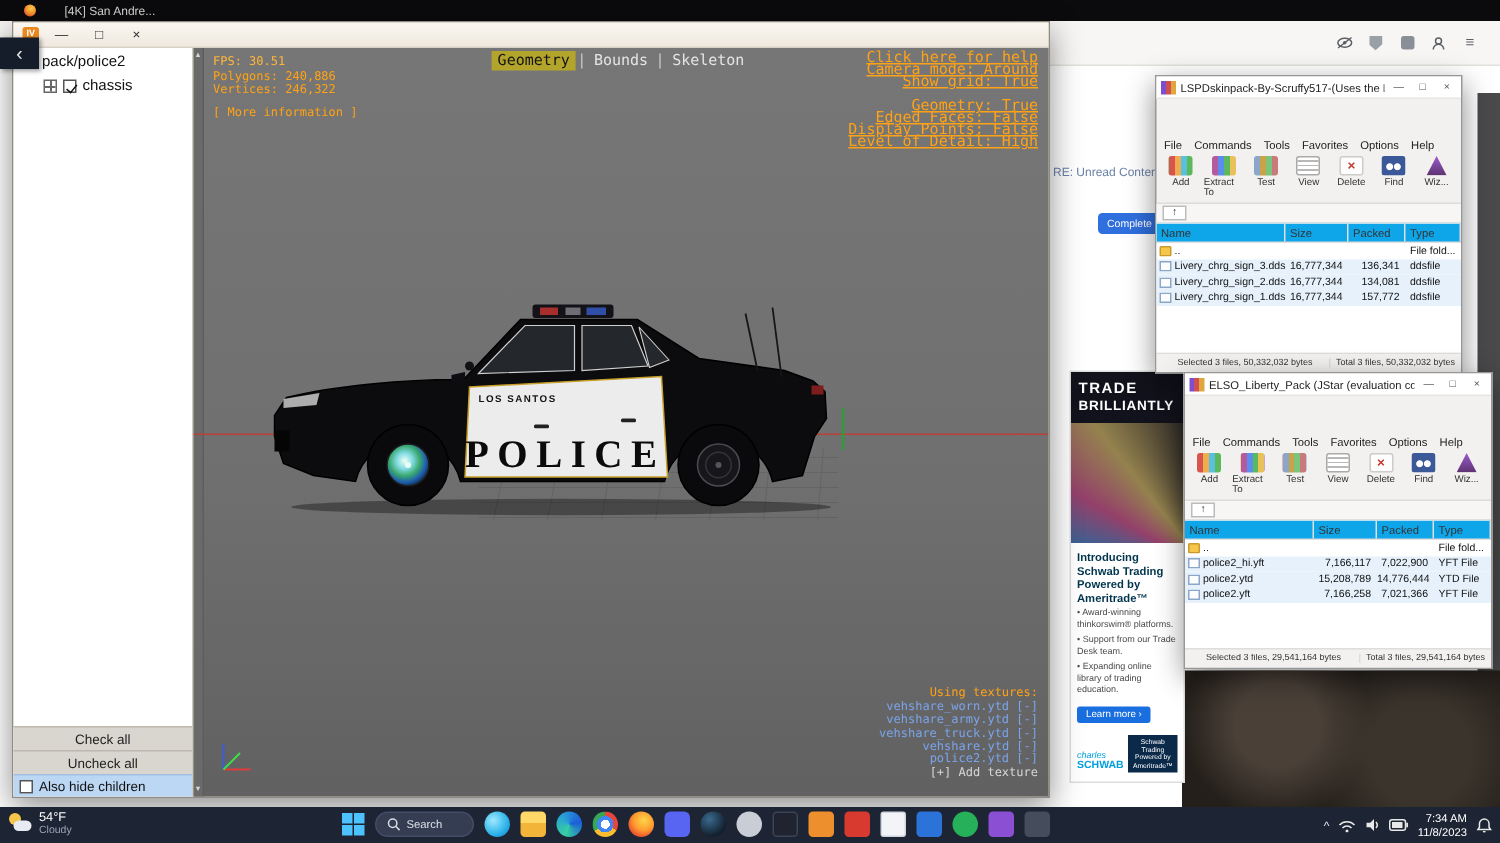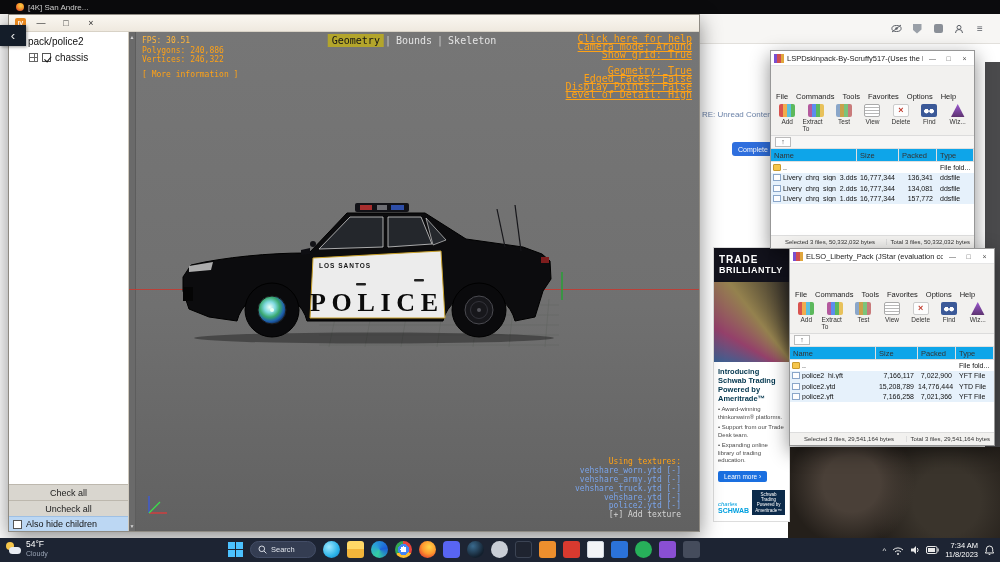--- a/index.html
+++ b/index.html
@@ -4,21 +4,21 @@
 <style>
   html,body{margin:0;padding:0;background:#222;}
   *{box-sizing:border-box;}
   #screen{position:relative;width:1000px;height:562px;overflow:hidden;background:#fff;
     font-family:"Liberation Sans",sans-serif;-webkit-font-smoothing:antialiased;}
 
   
   #tabbar{position:absolute;left:0;top:0;width:1000px;height:14px;background:#0b0b0d;
     display:flex;align-items:center;gap:4px;padding-left:16px;z-index:1;}
   .tab-fav{width:8px;height:8px;border-radius:50%;background:radial-gradient(circle at 60% 35%,#ffd54a,#ff9a2e 45%,#e8512e 80%);}
-  .tab-title{color:#d8d8d8;font-size:8px;white-space:nowrap;}
+  .tab-title{color:#d8d8d8;font-size:8px;white-space:nowrap;margin-left:15px;}
   #bpage{position:absolute;left:0;top:14px;width:1000px;height:524px;background:#ffffff;z-index:1;}
   #btoolbar{position:absolute;left:0;top:0;width:1000px;height:30px;background:#f7f6f4;border-bottom:1px solid #e2e0dc;
     display:flex;align-items:center;justify-content:flex-end;gap:9px;padding-right:14px;}
   .bt-ico{width:12px;height:12px;display:flex;align-items:center;justify-content:center;color:#5b5f66;font-size:10px;}
   .puzzle{width:9px;height:9px;border-radius:2px;background:#8a8f97;}
   .shield{width:9px;height:10px;background:#9aa0a8;clip-path:polygon(0 0,100% 0,100% 60%,50% 100%,0 60%);}
   #dl-btn{position:absolute;left:924px;top:46px;width:13px;height:13px;color:#4b5563;font-size:10px;line-height:10px;
     text-align:center;border-bottom:2px solid #4b5563;}
   #unread{position:absolute;left:702px;top:96px;font-size:8px;color:#6b82a8;white-space:nowrap;}
   #complete-btn{position:absolute;left:732px;top:128px;width:48px;height:14px;background:#2f6fde;color:#fff;
@@ -82,21 +82,21 @@
   .vp-mono{font-family:"DejaVu Sans Mono",monospace;}
   #vp-left{position:absolute;left:13px;top:4px;color:#ffa216;font-size:8px;line-height:9.5px;}
   #vp-left .fps{color:#ffb63c;}
   #vp-left .more{margin-top:5px;}
   #vp-tabs{position:absolute;top:2px;left:50%;transform:translateX(-50%);font-size:10px;color:#e4e4e4;display:flex;align-items:center;}
   .vtab{padding:1px 4px;}
   .vtab.active{background:#b3a52b;color:#141414;}
   .vsep{color:#c9c9c9;padding:0 1px;}
   #vp-right{position:absolute;right:7px;top:3px;text-align:right;color:#ffa216;font-size:10px;line-height:7.8px;text-decoration:underline;}
   #vp-right .gap{height:9px;}
-  #vp-tex{position:absolute;right:18px;bottom:11px;text-align:right;font-size:8px;line-height:8.8px;}
+  #vp-tex{position:absolute;right:7px;bottom:11px;text-align:right;font-size:8px;line-height:8.8px;}
   #vp-tex .hd{color:#ffa216;}
   #vp-tex .tx{color:#7aa4ea;}
   #vp-tex .add{color:#d6d6d6;}
   #axis-x{position:absolute;left:0;right:0;top:257px;height:1px;background:#c23b32;opacity:.9;}
   #axis-g{position:absolute;left:432px;top:240px;width:1.5px;height:28px;background:#2d9e3a;opacity:.8;}
   #gizmo{position:absolute;left:16px;bottom:14px;}
   #car{position:absolute;left:50px;top:155px;}
   
   #ov-status{height:15px;background:#f0ede6;border-top:1px solid #cfc9bd;display:flex;align-items:center;
     font-size:8.5px;color:#333;}

